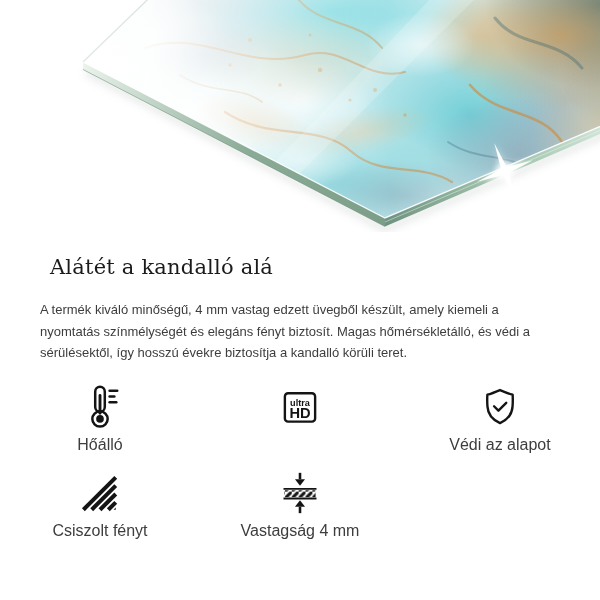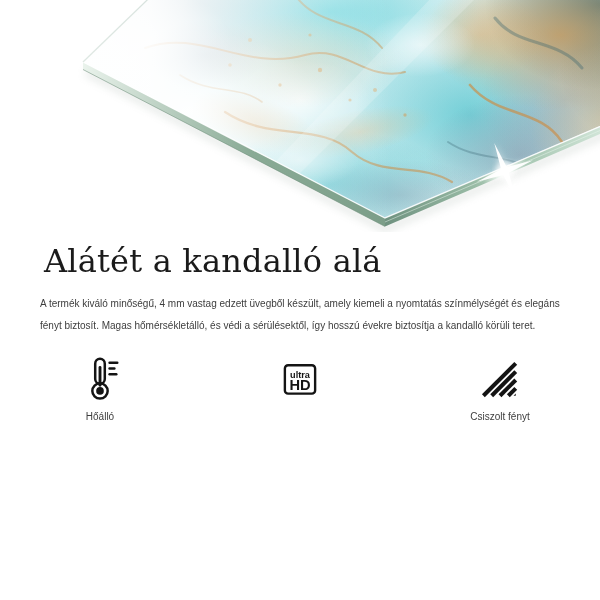--- a/index.html
+++ b/index.html
@@ -5,37 +5,37 @@
   html,body{margin:0;padding:0;}
   body{
     width:600px;height:600px;background:#ffffff;overflow:hidden;
     font-family:"Liberation Sans","DejaVu Sans",sans-serif;
     -webkit-font-smoothing:antialiased;
   }
   .hero{width:600px;height:232px;position:relative;}
   .hero svg{display:block;}
   .content{padding:0 40px;}
   h1.title{
-    margin:4px;padding:7px 0 0;
+    margin:10px;padding:7px 0 0;
     font-family:"DejaVu Serif","Liberation Serif",serif;
-    font-weight:400;font-size:32px;line-height:37px;color:#1b1b1b;
+    font-weight:400;font-size:21px;line-height:37px;color:#1b1b1b;
     letter-spacing:.2px;
   }
   h1.title span{display:block;}
   p.desc{
     margin:13px 0 0;max-width:527px;
-    font-size:10px;line-height:21.5px;color:#3d3d3d;
+    font-size:13px;line-height:21.5px;color:#3d3d3d;
   }
   .features{
     display:grid;grid-template-columns:repeat(3,1fr);
     row-gap:15px;margin:17px -40px 0;
   }
   .feature{display:flex;flex-direction:column;align-items:center;text-align:center;}
   .feature .iconbox{height:48px;display:flex;align-items:flex-end;justify-content:center;}
-  .feature .label{margin-top:9px;font-size:10px;line-height:14px;color:#3d3d3d;}
+  .feature .label{margin-top:9px;font-size:16px;line-height:14px;color:#3d3d3d;}
   .ic{stroke:#141414;fill:none;stroke-width:2.6;}
   .ic-fill{fill:#141414;stroke:none;}
   .badge-text{fill:#141414;font-family:"Liberation Sans",sans-serif;text-anchor:middle;}
 </style>
 </head>
 <body>
 
 <div class="hero">
   <svg width="600" height="232" viewBox="0 0 600 232">
     <defs>
@@ -205,32 +205,60 @@
     <div class="feature">
       <div class="iconbox">
         <svg width="44" height="44" viewBox="0 0 48 48">
           <rect class="ic" x="7.5" y="9" width="33" height="31" rx="3.5" stroke-width="2.8"></rect>
           <text class="badge-text" x="24" y="22.5" font-size="10" font-weight="700">ultra</text>
           <text class="badge-text" x="24" y="36.5" font-size="16" font-weight="800">HD</text>
         </svg>
       </div>
     </div>
 
+    <div class="feature">
+      <div class="iconbox">
+        <svg width="44" height="44" viewBox="0 0 48 48">
+          <path class="ic" stroke-linejoin="round" stroke-width="2.5" d="M24,5.5 C28,7.2 33,9.3 37.8,10.6 C38,14 38,19 37.7,23.3 C37.2,32 31.3,38.3 24,41.5 C16.7,38.3 10.8,32 10.3,23.3 C10,19 10,14 10.2,10.6 C15,9.3 20,7.2 24,5.5 Z"></path>
+          <path class="ic" stroke-width="2.6" stroke-linecap="round" stroke-linejoin="round" d="M17.5,23.2 L22.3,28 L30.8,19.5"></path>
+        </svg>
+      </div>
+      <div class="label">Védi az alapot</div>
+    </div>
 
 
     <div class="feature">
       <div class="iconbox">
         <svg width="42" height="42" viewBox="0 0 48 48">
           <g stroke="#141414" stroke-width="4.6" fill="none">
             <line x1="5" y1="42" x2="42" y2="5"></line>
             <line x1="14.5" y1="42" x2="42" y2="14.5"></line>
             <line x1="24" y1="42" x2="42" y2="24"></line>
             <line x1="33.5" y1="42" x2="42" y2="33.5"></line>
           </g>
           <path class="ic-fill" d="M39.5,42 L42,39.5 L42,42 Z"></path>
         </svg>
       </div>
       <div class="label">Csiszolt fényt</div>
     </div>
 
+    <div class="feature">
+      <div class="iconbox">
+        <svg width="44" height="44" viewBox="0 0 48 48">
+          <defs>
+            <pattern id="hatchP" width="7.5" height="7.5" patternUnits="userSpaceOnUse">
+              <path d="M-1,8.5 L8.5,-1" stroke="#141414" stroke-width="3.4"></path>
+            </pattern>
+          </defs>
+          <line x1="24" y1="2" x2="24" y2="9" stroke="#141414" stroke-width="2.8"></line>
+          <polygon class="ic-fill" points="18.5,9 29.5,9 24,16"></polygon>
+          <line x1="6" y1="19.5" x2="42" y2="19.5" stroke="#141414" stroke-width="2"></line>
+          <rect x="7" y="21" width="34" height="7.5" fill="url(#hatchP)"></rect>
+          <line x1="6" y1="30" x2="42" y2="30" stroke="#141414" stroke-width="2"></line>
+          <polygon class="ic-fill" points="18.5,39 29.5,39 24,32"></polygon>
+          <line x1="24" y1="39" x2="24" y2="46" stroke="#141414" stroke-width="2.8"></line>
+        </svg>
+      </div>
+      <div class="label">Vastagság 4 mm</div>
+    </div>
 
   </div>
 </div>
 
 </body></html>

